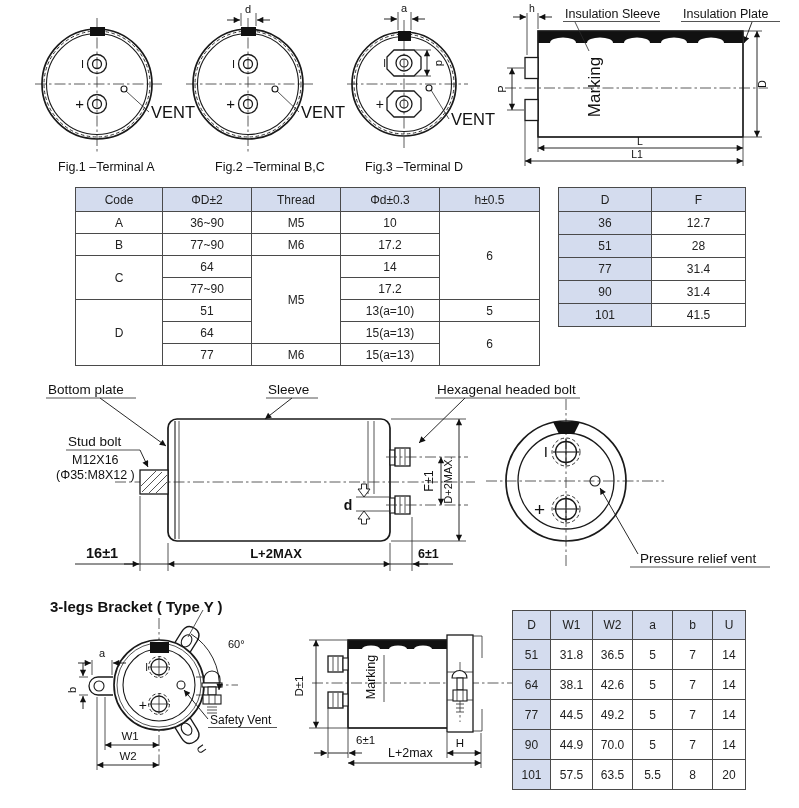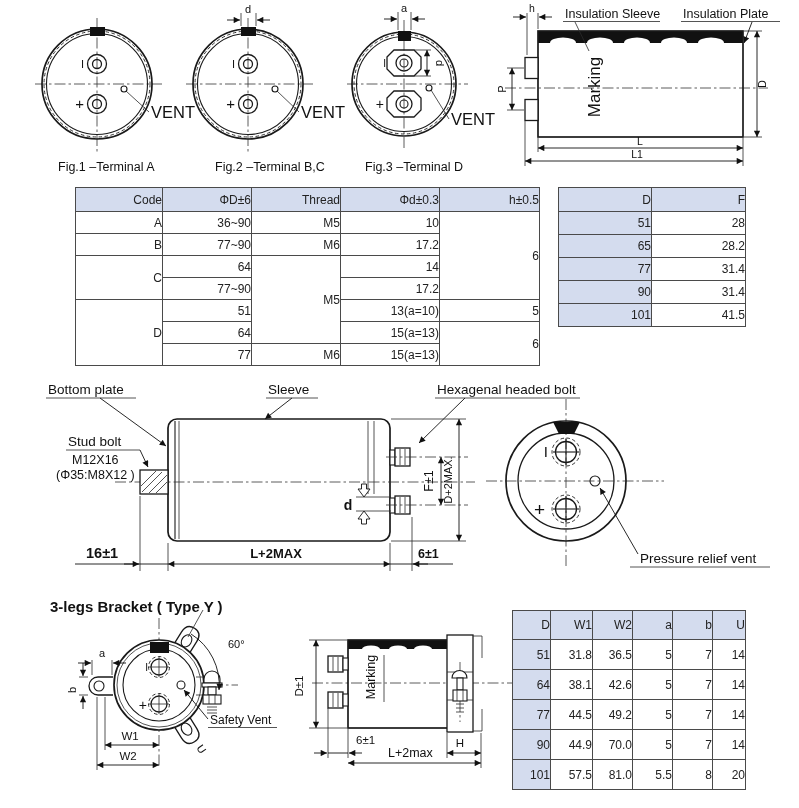--- a/index.html
+++ b/index.html
@@ -14,21 +14,21 @@
 .thin{stroke:#2a2a2a;stroke-width:0.8;fill:none}
 .dd{stroke:#333;stroke-width:0.8;fill:none;stroke-dasharray:11 3 2.5 3}
 .dsh{stroke:#1a1a1a;stroke-width:0.9;fill:none;stroke-dasharray:3.5 2.5}
 .dim{stroke:#111;stroke-width:0.9;fill:none}
 .blk{fill:#111;stroke:none}
 .wfill{fill:#fff}
 .lbl{font-size:13.5px}
 .cap{font-size:12.5px}
 .dtx{font-size:11px}
 .bold{font-weight:bold}
-table.t{position:absolute;border-collapse:collapse;table-layout:fixed;font-size:12px;color:#222;text-align:right;background:#fff;border:1.5px solid #3d3d3d}
+table.t{position:absolute;border-collapse:collapse;table-layout:fixed;font-size:12px;color:#222;text-align:center;background:#fff;border:1.5px solid #3d3d3d}
 .t td,.t th{border:1px solid #4a4a4a;font-weight:normal;vertical-align:middle;padding:0}
 .t th{background:#d4dcee}
 .t .lav{background:#d4dcee}
 .t1{left:75px;top:187px;width:464px}
 .t1 tr{height:22px}
 .t1 tr.hd{height:24px}
 .t2{left:558px;top:187px;width:187px}
 .t2 tr{height:23px}
 .t2 tr.hd{height:24px}
 .t3{left:512px;top:610px;width:233px}
@@ -412,21 +412,21 @@
   <colgroup>
         <col style="width:87px">
         <col style="width:89px">
         <col style="width:89px">
         <col style="width:99px">
         <col style="width:100px">
       </colgroup>
   <tbody>
         <tr class="hd">
     <th>Code</th>
-    <th>ΦD±6</th>
+    <th>ΦD±2</th>
     <th>Thread</th>
     <th>Φd±0.3</th>
     <th>h±0.5</th>
   </tr>
   <tr>
     <td>A</td>
     <td>36~90</td>
     <td>M5</td>
     <td>10</td>
     <td rowspan="4">6</td>
@@ -470,26 +470,26 @@
   <colgroup>
         <col style="width:93px">
         <col style="width:94px">
       </colgroup>
   <tbody>
         <tr class="hd">
     <th>D</th>
     <th>F</th>
   </tr>
   <tr>
+          <td class="lav">36</td>
+          <td>12.7</td>
+        </tr>
+  <tr>
           <td class="lav">51</td>
           <td>28</td>
-        </tr>
-  <tr>
-          <td class="lav">65</td>
-          <td>28.2</td>
         </tr>
   <tr>
           <td class="lav">77</td>
           <td>31.4</td>
         </tr>
   <tr>
           <td class="lav">90</td>
           <td>31.4</td>
         </tr>
   <tr>
@@ -545,21 +545,21 @@
     <td class="lav">90</td>
     <td>44.9</td>
     <td>70.0</td>
     <td>5</td>
     <td>7</td>
     <td>14</td>
   </tr>
   <tr>
     <td class="lav">101</td>
     <td>57.5</td>
-    <td>81.0</td>
+    <td>63.5</td>
     <td>5.5</td>
     <td>8</td>
     <td>20</td>
   </tr>
 </tbody>
     </table>
 
 </div>
 
 </body></html>

